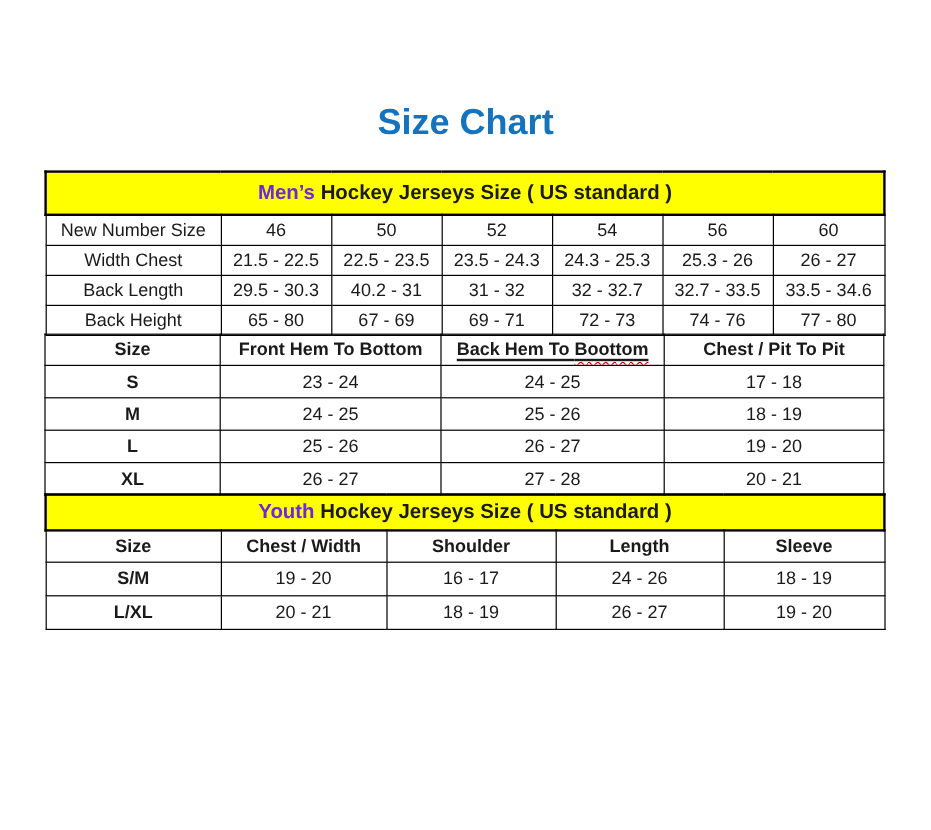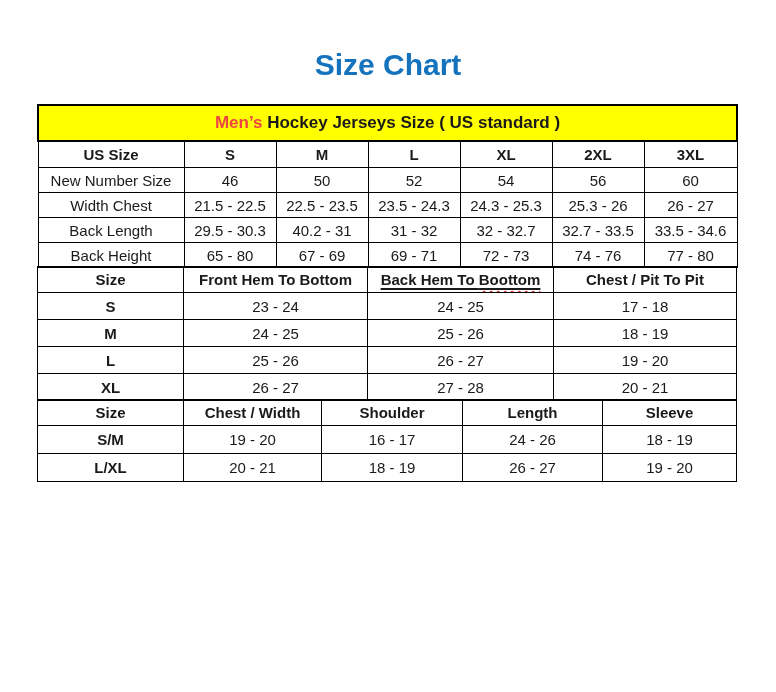--- a/index.html
+++ b/index.html
@@ -4,21 +4,21 @@
 <style>
   html, body { margin: 0; padding: 0; }
   body {
     width: 776px; height: 692px;
     background: #ffffff;
     overflow: hidden;
     font-family: "Liberation Sans", sans-serif;
     color: #1a1a1a;
   }
   .page-title {
-    padding-top: 48px;
+    padding-top: 86px;
     text-align: center;
     font-size: 30px;
     font-weight: bold;
     color: #1573bd;
     line-height: 34px;
   }
   .tables-wrap {
     margin: 22px 0 0 37px;
     width: 699px;
   }
@@ -38,21 +38,21 @@
     overflow: hidden;
     white-space: nowrap;
   }
   tr.band td {
     background: #ffff00;
     border: 2px solid #000;
     height: 34px;
     font-weight: bold;
     font-size: 17px;
   }
-  tr.band .hl { color: #ef4444; }
+  tr.band .hl { color: #6d28d9; }
   th { font-weight: bold; height: 25px; }
   td.val, td.rowlabel { height: 25px; font-weight: normal; }
   td.rowlabel-bold { height: 25px; font-weight: bold; }
   table.mens td.val, table.mens td.rowlabel { height: 24px; }
   table.womens td.val, table.womens td.rowlabel-bold { height: 26px; }
   table.youth td.val, table.youth td.rowlabel-bold { height: 27px; }
   .u-solid {
     text-decoration-line: underline;
     text-decoration-style: solid;
     text-decoration-thickness: 1.5px;
@@ -82,29 +82,20 @@
       <col style="width:92px">
         <col style="width:92px">
         <col style="width:92px">
         <col style="width:93px">
     </colgroup>
     <tbody>
         <tr class="band">
       <td colspan="7"><span class="hl">Men’s</span><span> Hockey Jerseys Size ( US standard )</span></td>
     </tr>
     <tr>
-      <th>US Size</th>
-      <th>S</th>
-      <th>M</th>
-      <th>L</th>
-      <th>XL</th>
-      <th>2XL</th>
-      <th>3XL</th>
-    </tr>
-    <tr>
       <td class="rowlabel">New Number Size</td>
       <td class="val">46</td>
       <td class="val">50</td>
       <td class="val">52</td>
       <td class="val">54</td>
       <td class="val">56</td>
       <td class="val">60</td>
     </tr>
     <tr>
       <td class="rowlabel">Width Chest</td>
@@ -179,20 +170,23 @@
 
   <table class="youth">
     <colgroup>
       <col style="width:146px">
         <col style="width:138px">
         <col style="width:141px">
         <col style="width:140px">
         <col style="width:134px">
     </colgroup>
     <tbody>
+        <tr class="band">
+      <td colspan="5" style="height:28px"><span class="hl">Youth</span><span> Hockey Jerseys Size ( US standard )</span></td>
+    </tr>
     <tr>
       <th>Size</th>
       <th>Chest / Width</th>
       <th>Shoulder</th>
       <th>Length</th>
       <th>Sleeve</th>
     </tr>
     <tr>
       <td class="rowlabel-bold">S/M</td>
       <td class="val">19 - 20</td>

